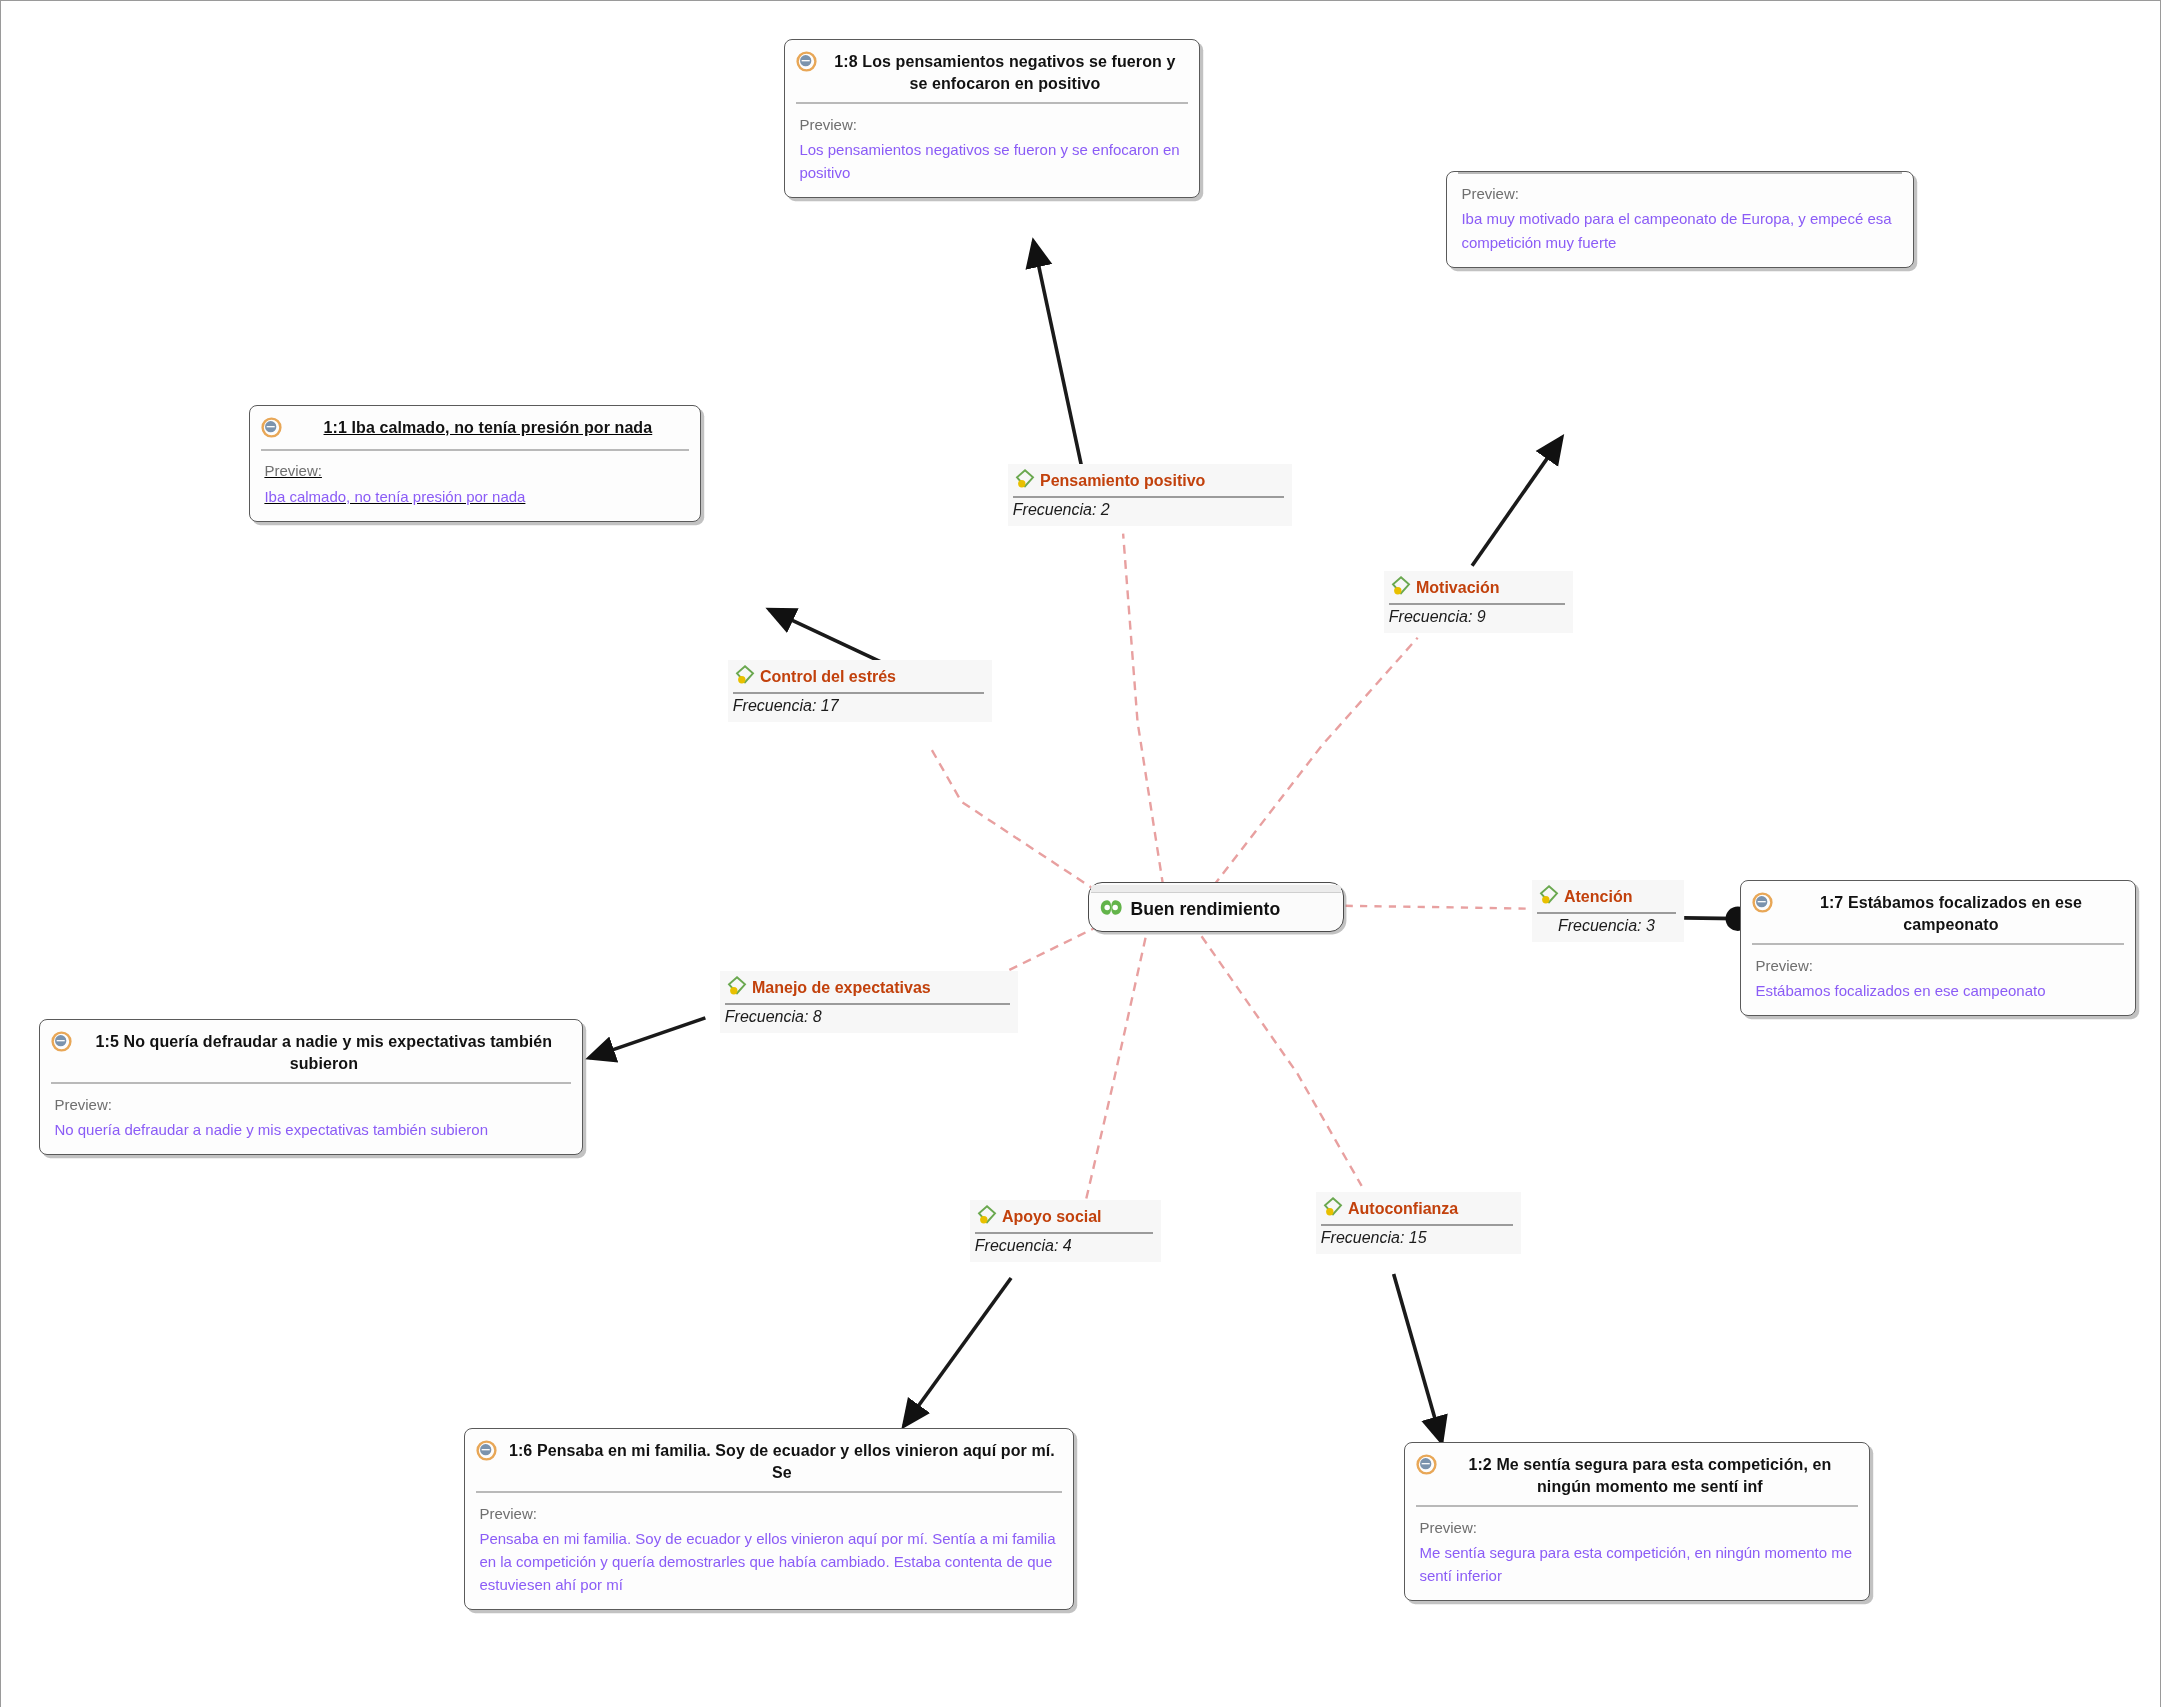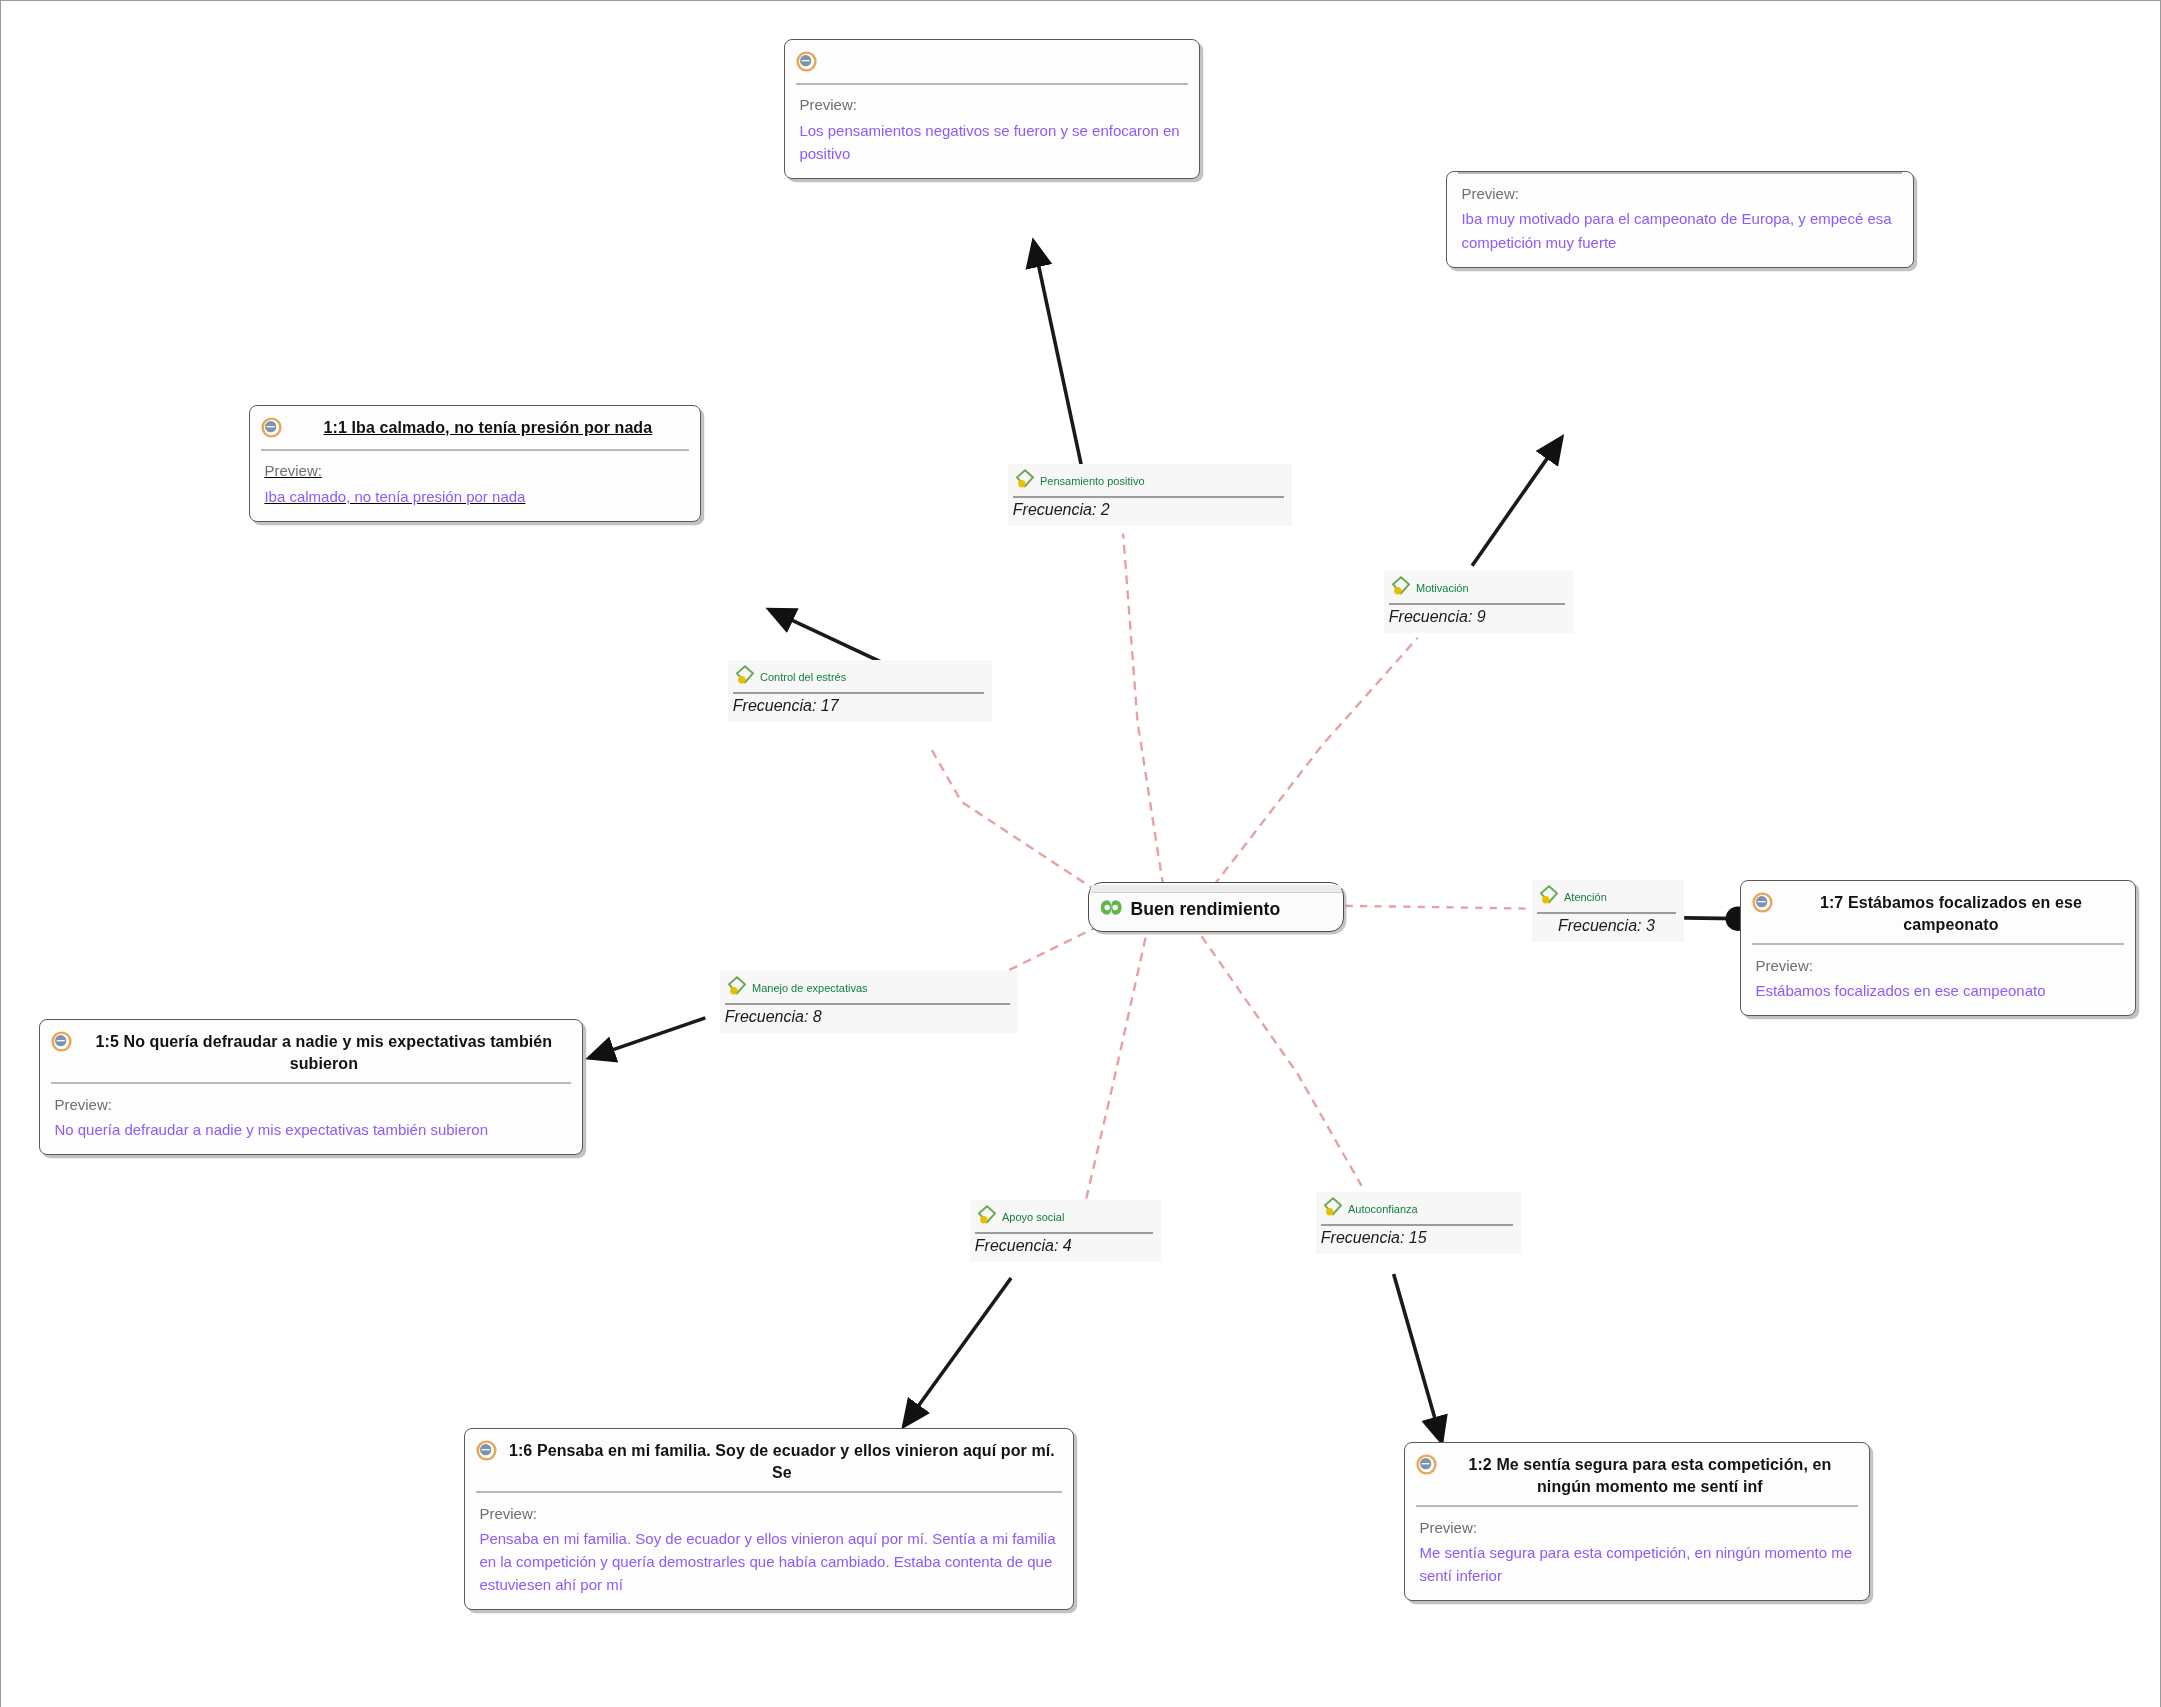--- a/index.html
+++ b/index.html
@@ -18,21 +18,21 @@
                  letter-spacing:0.1px;flex:1;text-align:center;}
   .qsep{height:1.6px;background:#b9b9b9;margin:0 11.2px;}
   .qbody{padding:9.6px 13px 13px 14.4px;}
   .plabel{font-size:15px;color:#6f6f6f;line-height:1.45;margin-bottom:2.4px;}
   .ptext{font-size:15px;color:#8b5cf6;line-height:1.55;}
 
   
   .cnode{position:absolute;background:#f7f7f7;box-sizing:border-box;
          padding:3.2px 8px 6.4px 4.8px;}
   .chead{display:flex;align-items:center;gap:3.2px;}
-  .ctitle{font-weight:normal;font-size:11px;color:#15803d;white-space:nowrap;}
+  .ctitle{font-weight:bold;font-size:16px;color:#c2410c;white-space:nowrap;}
   .cline{height:2.4px;background:#9b9b9b;margin:1.6px 0 3.2px 0;}
   .cfreq{font-size:16px;font-style:italic;color:#1b1b1b;white-space:nowrap;}
 
   
   .rootnode{position:absolute;background:#fbfbfb;border:1.6px solid #4a4a4a;
             border-radius:14px;box-shadow:2.4px 2.4px 0 rgba(120,120,120,.45);
             display:flex;align-items:center;gap:8px;padding:7.2px 17.6px 7.2px 11.2px;
             box-sizing:border-box;}
   .rootnode .rtitle{font-weight:bold;font-size:17.6px;color:#111;white-space:nowrap;}
   .roothdr{position:absolute;left:1.6px;right:1.6px;top:1.6px;height:7.2px;
@@ -78,20 +78,21 @@
 
   <div class="qnode" style="left:783px;top:38px;width:416px;">
     <div class="qhead">
       <span class="ico">
         <svg width="21" height="21" viewBox="0 0 26 26">
             <circle cx="13" cy="13" r="11" fill="none" stroke="#e8a757" stroke-width="3"></circle>
             <circle cx="12" cy="12" r="7" fill="#7b93ad"></circle>
             <path d="M7 12 L17 12" stroke="#fff" stroke-width="1.6"></path>
           </svg>
       </span>
+      <span class="qtitle">1:8 Los pensamientos negativos se fueron y se enfocaron en positivo</span>
     </div>
     <div class="qsep"></div>
     <div class="qbody">
       <div class="plabel">Preview:</div>
       <div class="ptext">Los pensamientos negativos se fueron y se enfocaron en positivo</div>
     </div>
   </div>
 
   <div class="qnode" style="left:1445px;top:170px;width:468px;">
     <div class="qsep"></div>

